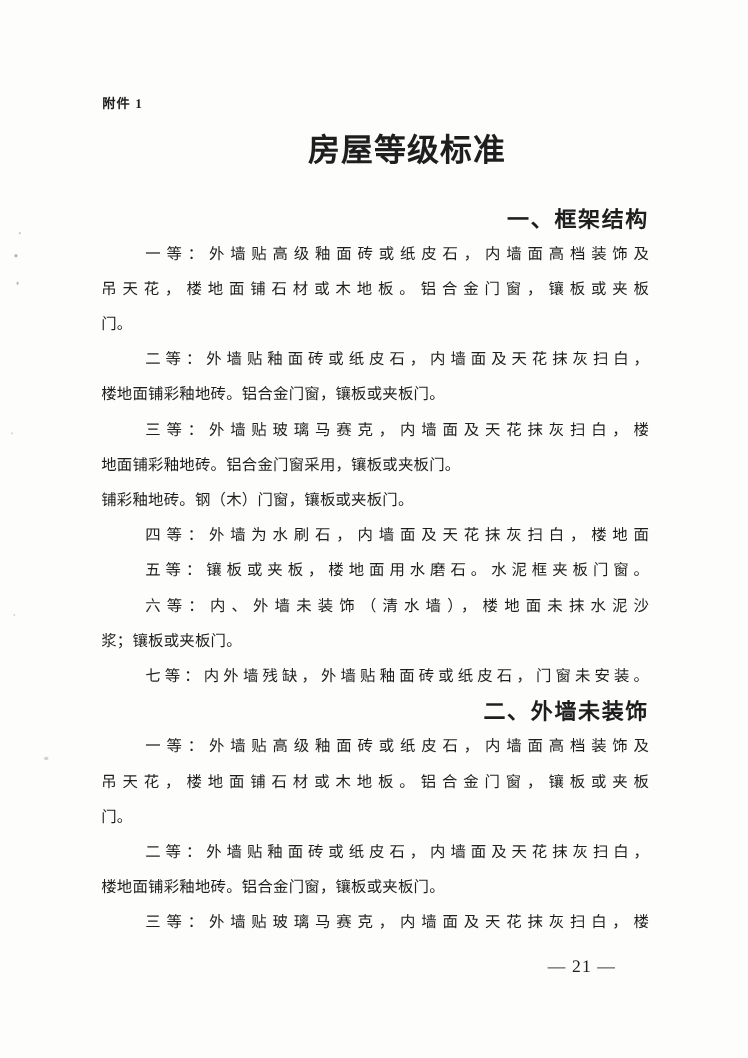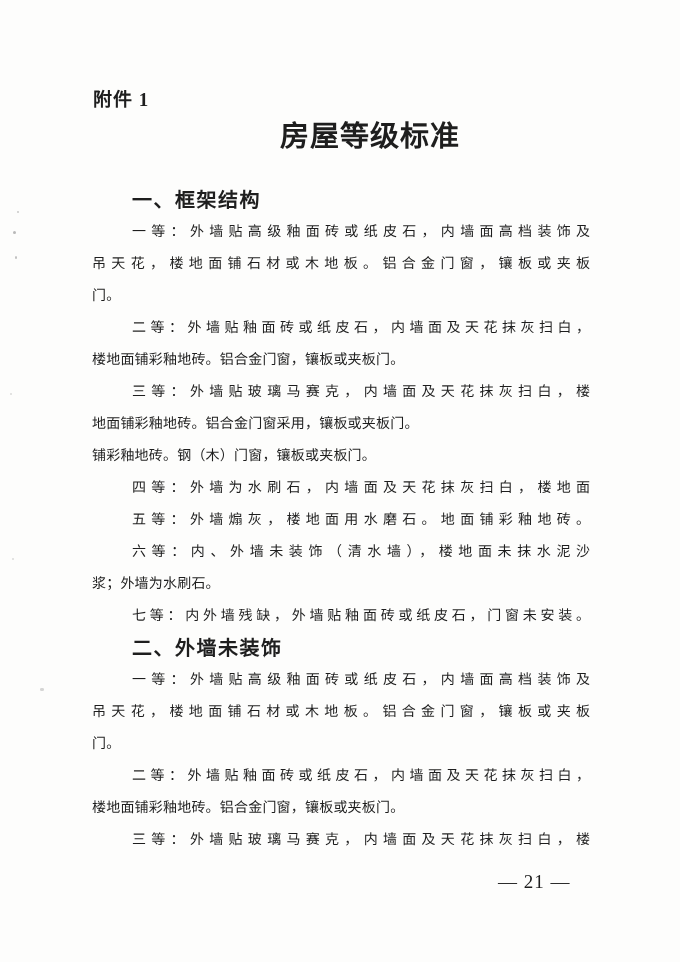--- a/index.html
+++ b/index.html
@@ -15,21 +15,21 @@
     background: #fdfdfc;
     overflow: hidden;
     color: #1e1e1e;
     font-family: "Liberation Serif", serif;
     -webkit-font-smoothing: antialiased;
   }
   .attachment-label {
     position: absolute;
     left: 93px;
     top: 84px;
-    font-size: 19px;
+    font-size: 12px;
     font-weight: bold;
     letter-spacing: 1px;
     white-space: nowrap;
   }
   .doc-title {
     position: absolute;
     left: 280px;
     top: 112px;
     font-size: 29px;
     font-weight: bold;
@@ -48,36 +48,37 @@
     font-size: 14px;
     letter-spacing: 0.2px;
     white-space: nowrap;
     overflow: visible;
   }
   .line.heading {
     font-weight: bold;
     font-size: 20px;
     padding-left: 40px;
     letter-spacing: 1.5px;
+    text-align: right;
   }
   .line.first {
     text-indent: 40px;
   }
   .line.just {
     white-space: normal;
     text-align: justify;
     text-align-last: justify;
     text-justify: inter-character;
     letter-spacing: 0;
   }
   .page-number {
     position: absolute;
     left: 498px;
     top: 871px;
-    font-size: 19px;
+    font-size: 16px;
     letter-spacing: 1px;
     white-space: nowrap;
     font-family: "Liberation Serif", serif;
     text-align: center;
   }
   .speck {
     position: absolute;
     border-radius: 50%;
     background: #8a8a8a;
   }
@@ -101,23 +102,23 @@
       <div class="line heading">一、框架结构</div>
       <div class="line first just">一等：外墙贴高级釉面砖或纸皮石，内墙面高档装饰及</div>
       <div class="line cont just">吊天花，楼地面铺石材或木地板。铝合金门窗，镶板或夹板</div>
       <div class="line cont">门。</div>
       <div class="line first just">二等：外墙贴釉面砖或纸皮石，内墙面及天花抹灰扫白，</div>
       <div class="line cont">楼地面铺彩釉地砖。铝合金门窗，镶板或夹板门。</div>
       <div class="line first just">三等：外墙贴玻璃马赛克，内墙面及天花抹灰扫白，楼</div>
       <div class="line cont">地面铺彩釉地砖。铝合金门窗采用，镶板或夹板门。</div>
       <div class="line cont">铺彩釉地砖。钢（木）门窗，镶板或夹板门。</div>
       <div class="line first just">四等：外墙为水刷石，内墙面及天花抹灰扫白，楼地面</div>
-      <div class="line first just">五等：外墙煽灰，楼地面用水磨石。地面铺彩釉地砖。</div>
+      <div class="line first just">五等：镶板或夹板，楼地面用水磨石。水泥框夹板门窗。</div>
       <div class="line first just">六等：内、外墙未装饰（清水墙），楼地面未抹水泥沙</div>
-      <div class="line cont">浆；外墙为水刷石。</div>
+      <div class="line cont">浆；镶板或夹板门。</div>
       <div class="line first just">七等：内外墙残缺，外墙贴釉面砖或纸皮石，门窗未安装。</div>
       <div class="line heading">二、外墙未装饰</div>
       <div class="line first just">一等：外墙贴高级釉面砖或纸皮石，内墙面高档装饰及</div>
       <div class="line cont just">吊天花，楼地面铺石材或木地板。铝合金门窗，镶板或夹板</div>
       <div class="line cont">门。</div>
       <div class="line first just">二等：外墙贴釉面砖或纸皮石，内墙面及天花抹灰扫白，</div>
       <div class="line cont">楼地面铺彩釉地砖。铝合金门窗，镶板或夹板门。</div>
       <div class="line first just">三等：外墙贴玻璃马赛克，内墙面及天花抹灰扫白，楼</div>
     </div>
 

